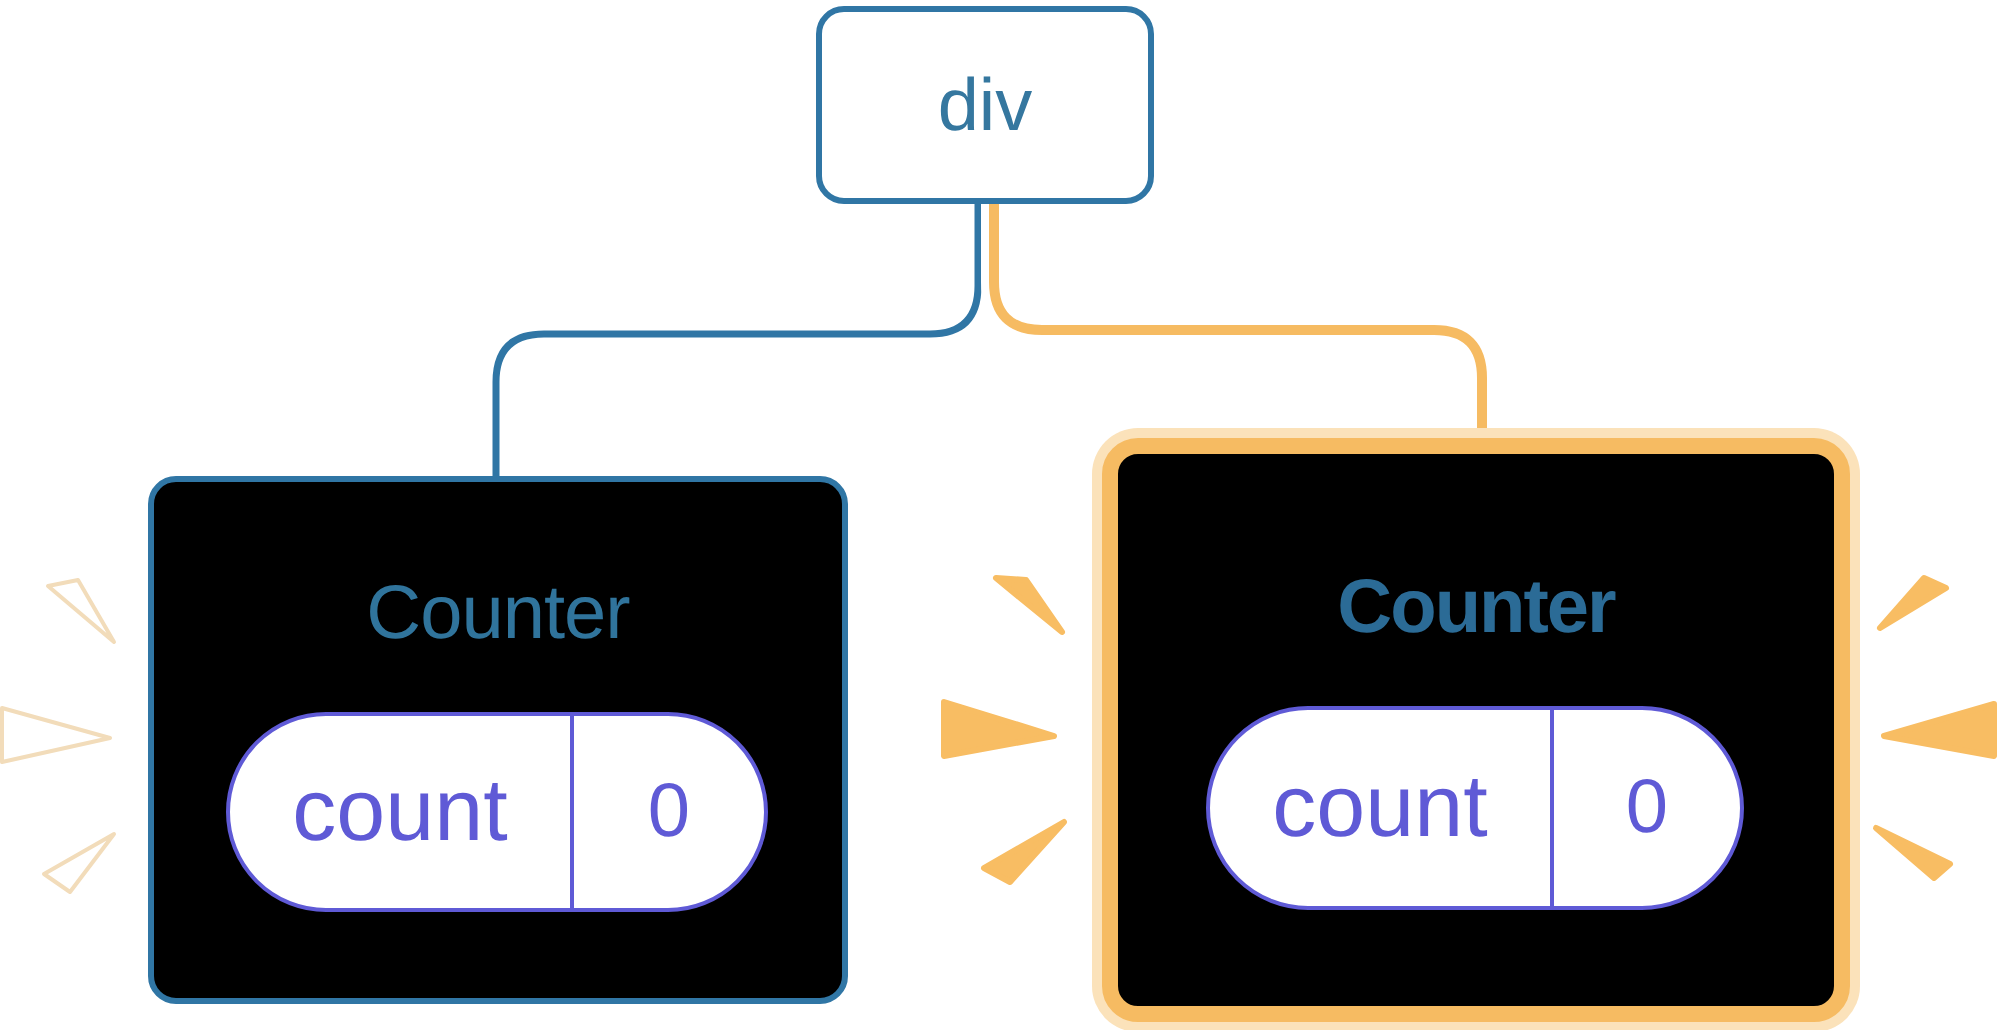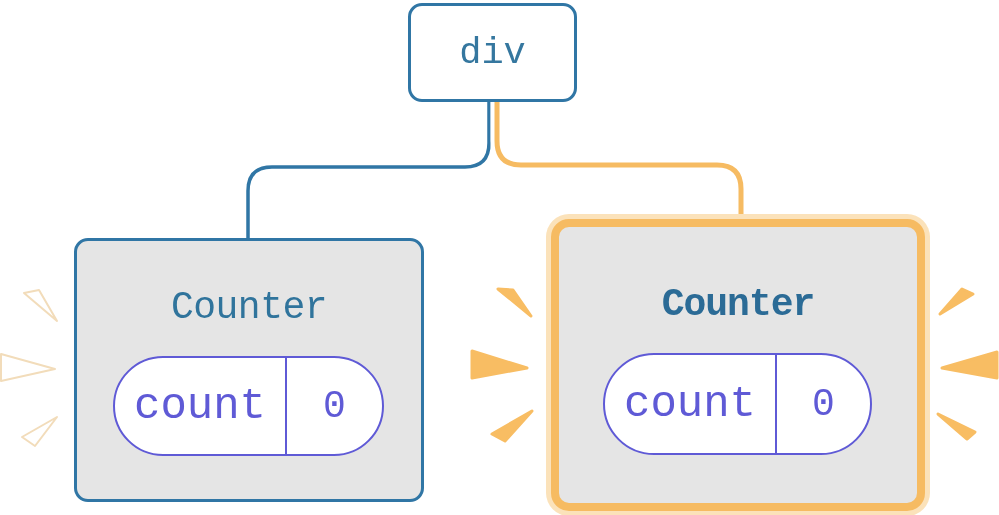--- a/index.html
+++ b/index.html
@@ -1,29 +1,29 @@
 <!DOCTYPE html>
 <html><head>
 <meta charset="utf-8">
 <style>
   html,body{margin:0;padding:0;background:#ffffff;}
   .stage{
     position:relative;width:999px;height:515px;overflow:hidden;background:#ffffff;
-    font-family:Liberation Mono, monospace;
+    font-family:Liberation Sans, sans-serif;
   }
   .layer{position:absolute;left:0;top:0;width:999px;height:515px;}
 
   .node-root{
     position:absolute;left:408px;top:3px;width:169px;height:99px;
     box-sizing:border-box;background:#ffffff;border:3px solid #3076a5;border-radius:14px;
     display:flex;align-items:center;justify-content:center;
     font-size:37px;font-weight:500;color:#35779f;z-index:3;
   }
 
-  .card{position:absolute;box-sizing:border-box;background:#e5e5e5;z-index:2;}
+  .card{position:absolute;box-sizing:border-box;background:#000000;z-index:2;}
   .card-left{left:74px;top:238px;width:350px;height:264px;border:3px solid #3076a5;border-radius:14px;}
   .card-right{left:551px;top:219px;width:374px;height:292px;border:8px solid #f6bb62;border-radius:18px;box-shadow:0 0 0 5px #fbe2ba;}
 
   .card-title{
     position:absolute;left:0;width:100%;text-align:center;
     font-size:38px;color:#30749c;letter-spacing:-0.5px;
   }
   .card-left  .card-title{top:45px;font-weight:500;}
   .card-right .card-title{top:56px;font-weight:700;color:#2b6b96;letter-spacing:-1px;}
 

